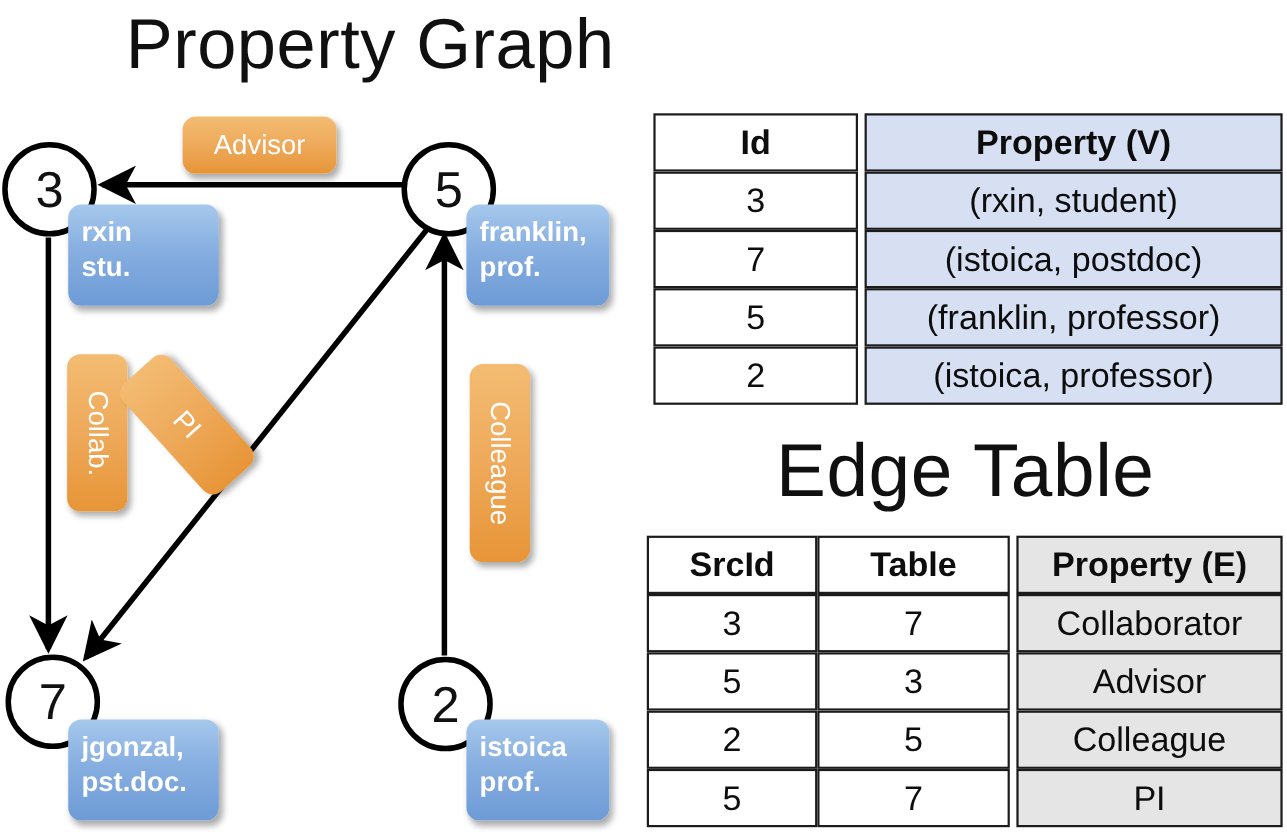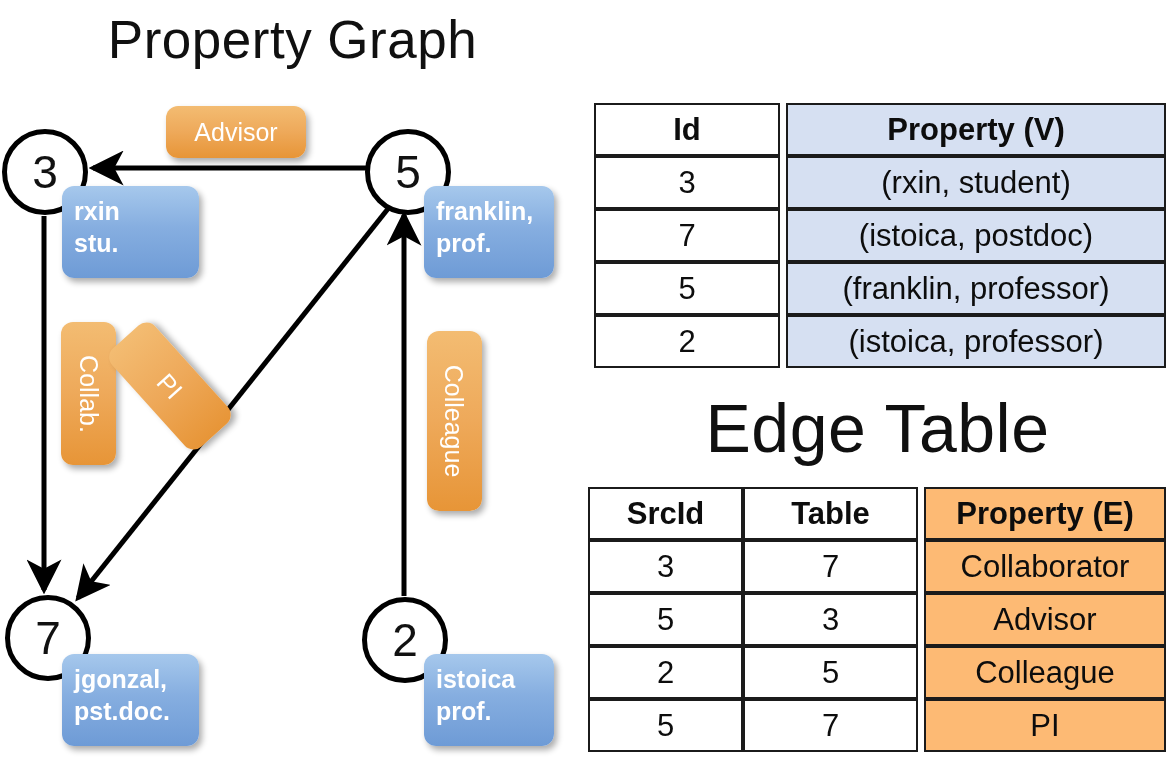--- a/index.html
+++ b/index.html
@@ -13,21 +13,21 @@
   
   .title{
     position:absolute;
     font-family:"Liberation Sans", sans-serif;
     font-weight:300;
     color:#101010;
     letter-spacing:0.5px;
     white-space:nowrap;
     text-align:center;
   }
-  #title-property-graph{left:0;top:10px;width:585px;font-size:53px;line-height:60px;}
+  #title-property-graph{left:0;top:10px;width:585px;font-size:64px;line-height:60px;padding-left:44px;}
   #title-vertex-table{left:585px;top:8px;width:585px;font-size:52px;line-height:60px;}
   #title-edge-table{left:585px;top:398px;width:585px;font-size:68px;line-height:60px;}
 
   
   #graph-canvas{position:absolute;left:0;top:0;width:585px;height:760px;}
   #graph-edges{position:absolute;left:0;top:0;width:585px;height:760px;}
 
   .node{
     position:absolute;
     border:5px solid #000;
@@ -86,21 +86,21 @@
     font-size:31px;
     color:#0d0d0d;
     text-align:center;
     height:53px;
     padding:0 4px;
     background:#ffffff;
     box-sizing:border-box;
   }
   .tbl td.hdr{font-weight:700;}
   .tbl td.blue{background:#d6e0f2;}
-  .tbl td.orange{background:#fdba74;}
+  .tbl td.orange{background:#e5e5e5;}
   .tbl td.gap{border:none;background:transparent;width:6px;padding:0;}
 
   #vertex-table{left:594px;top:103px;}
   #edge-table{left:588px;top:487px;}
 </style>
 </head>
 <body>
 
 <div class="root">
 

